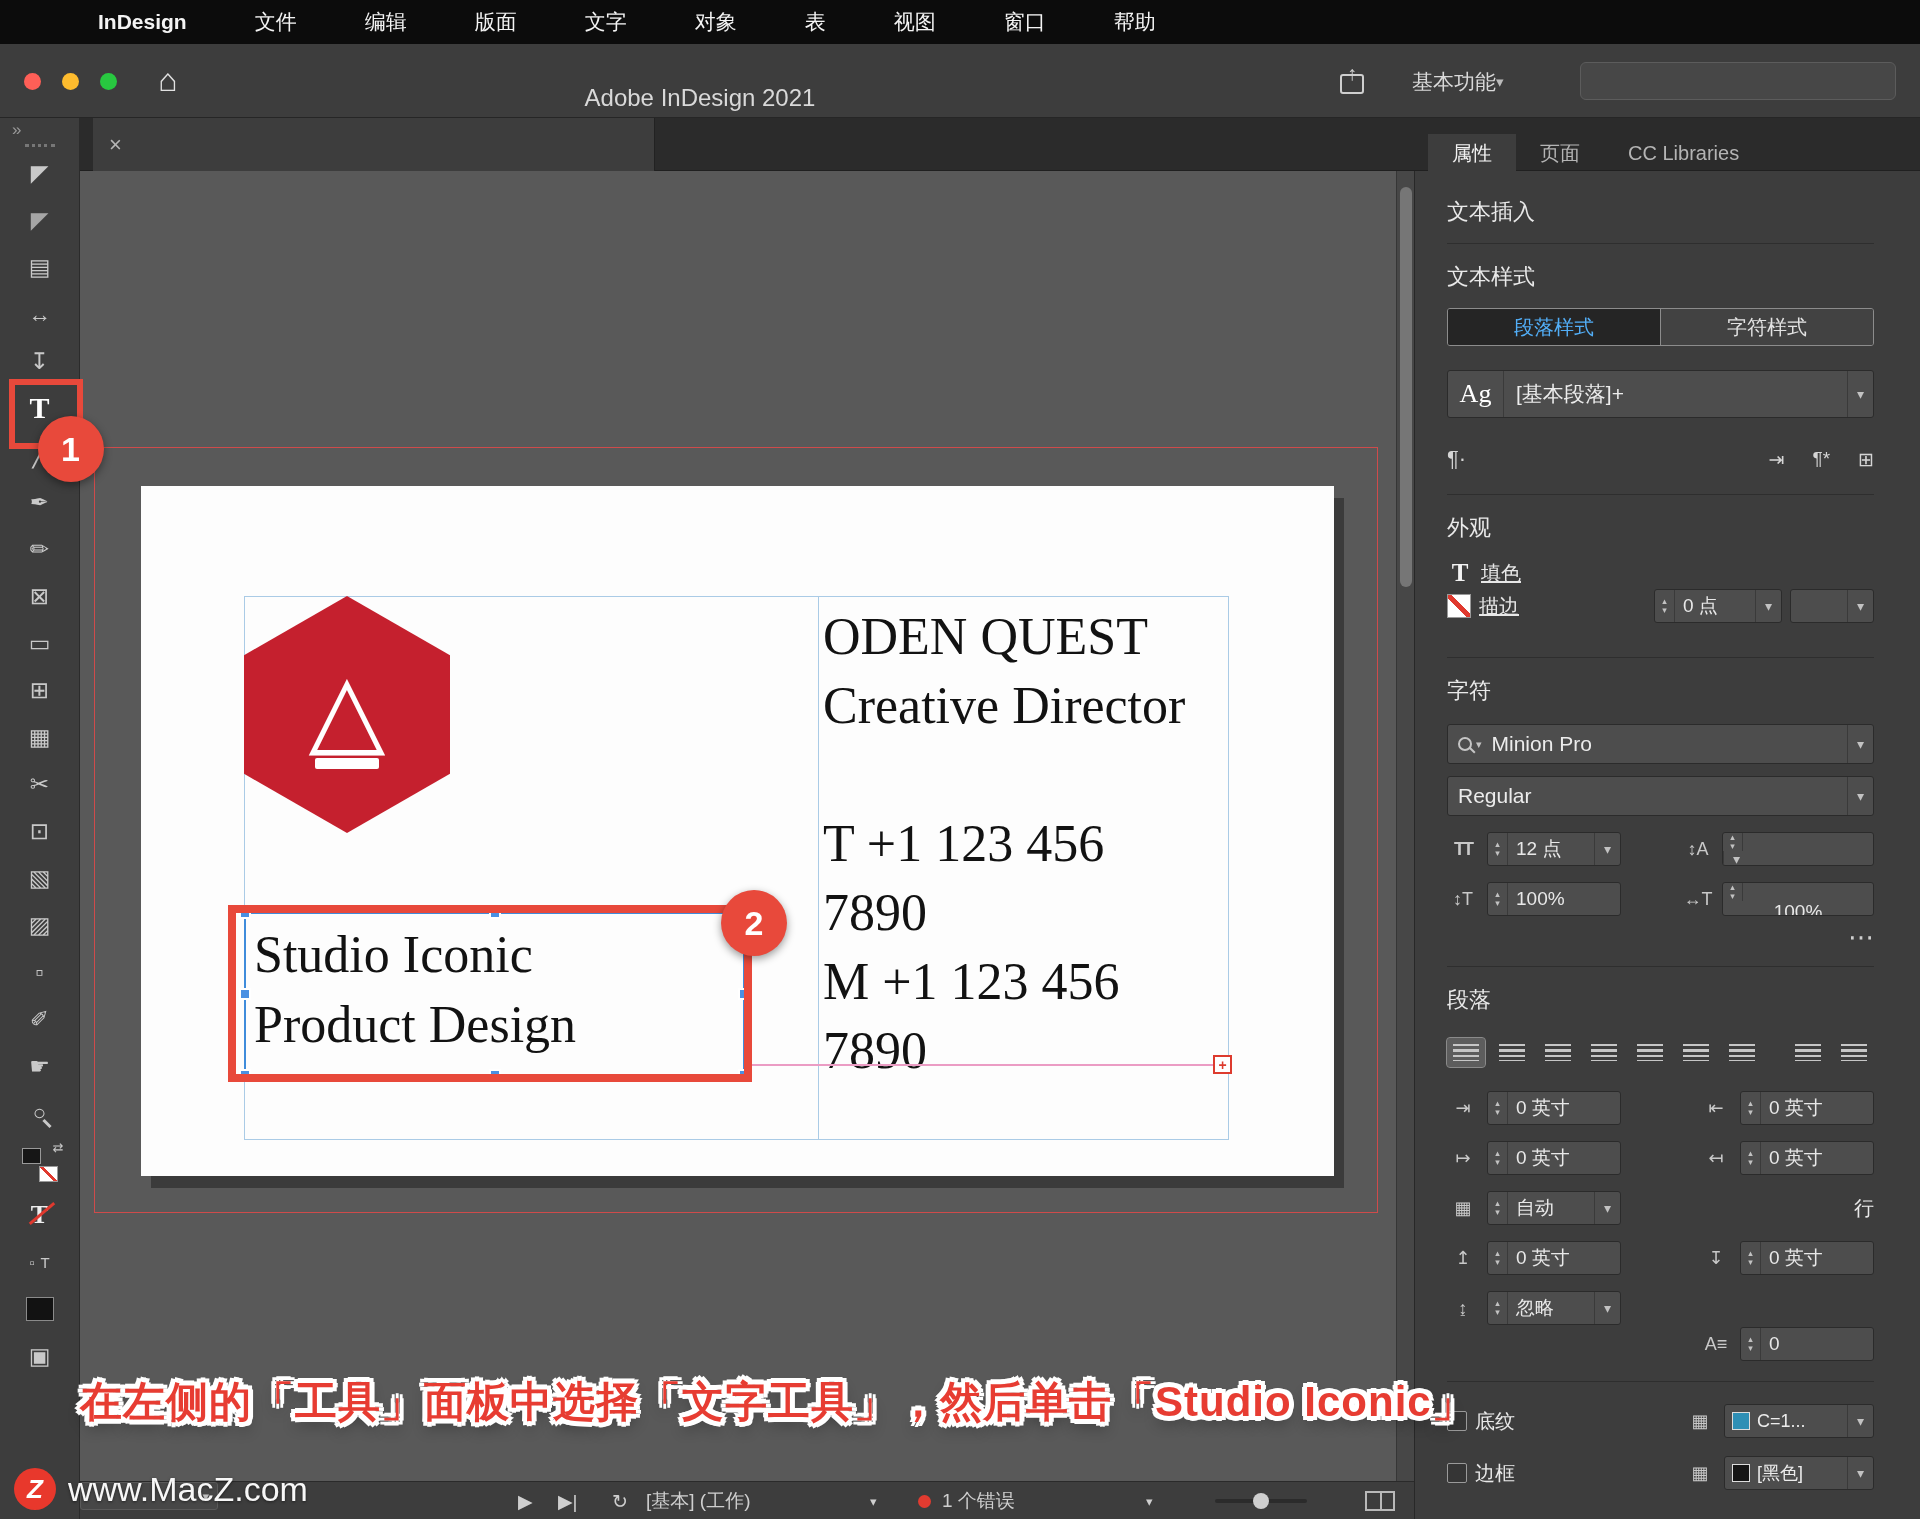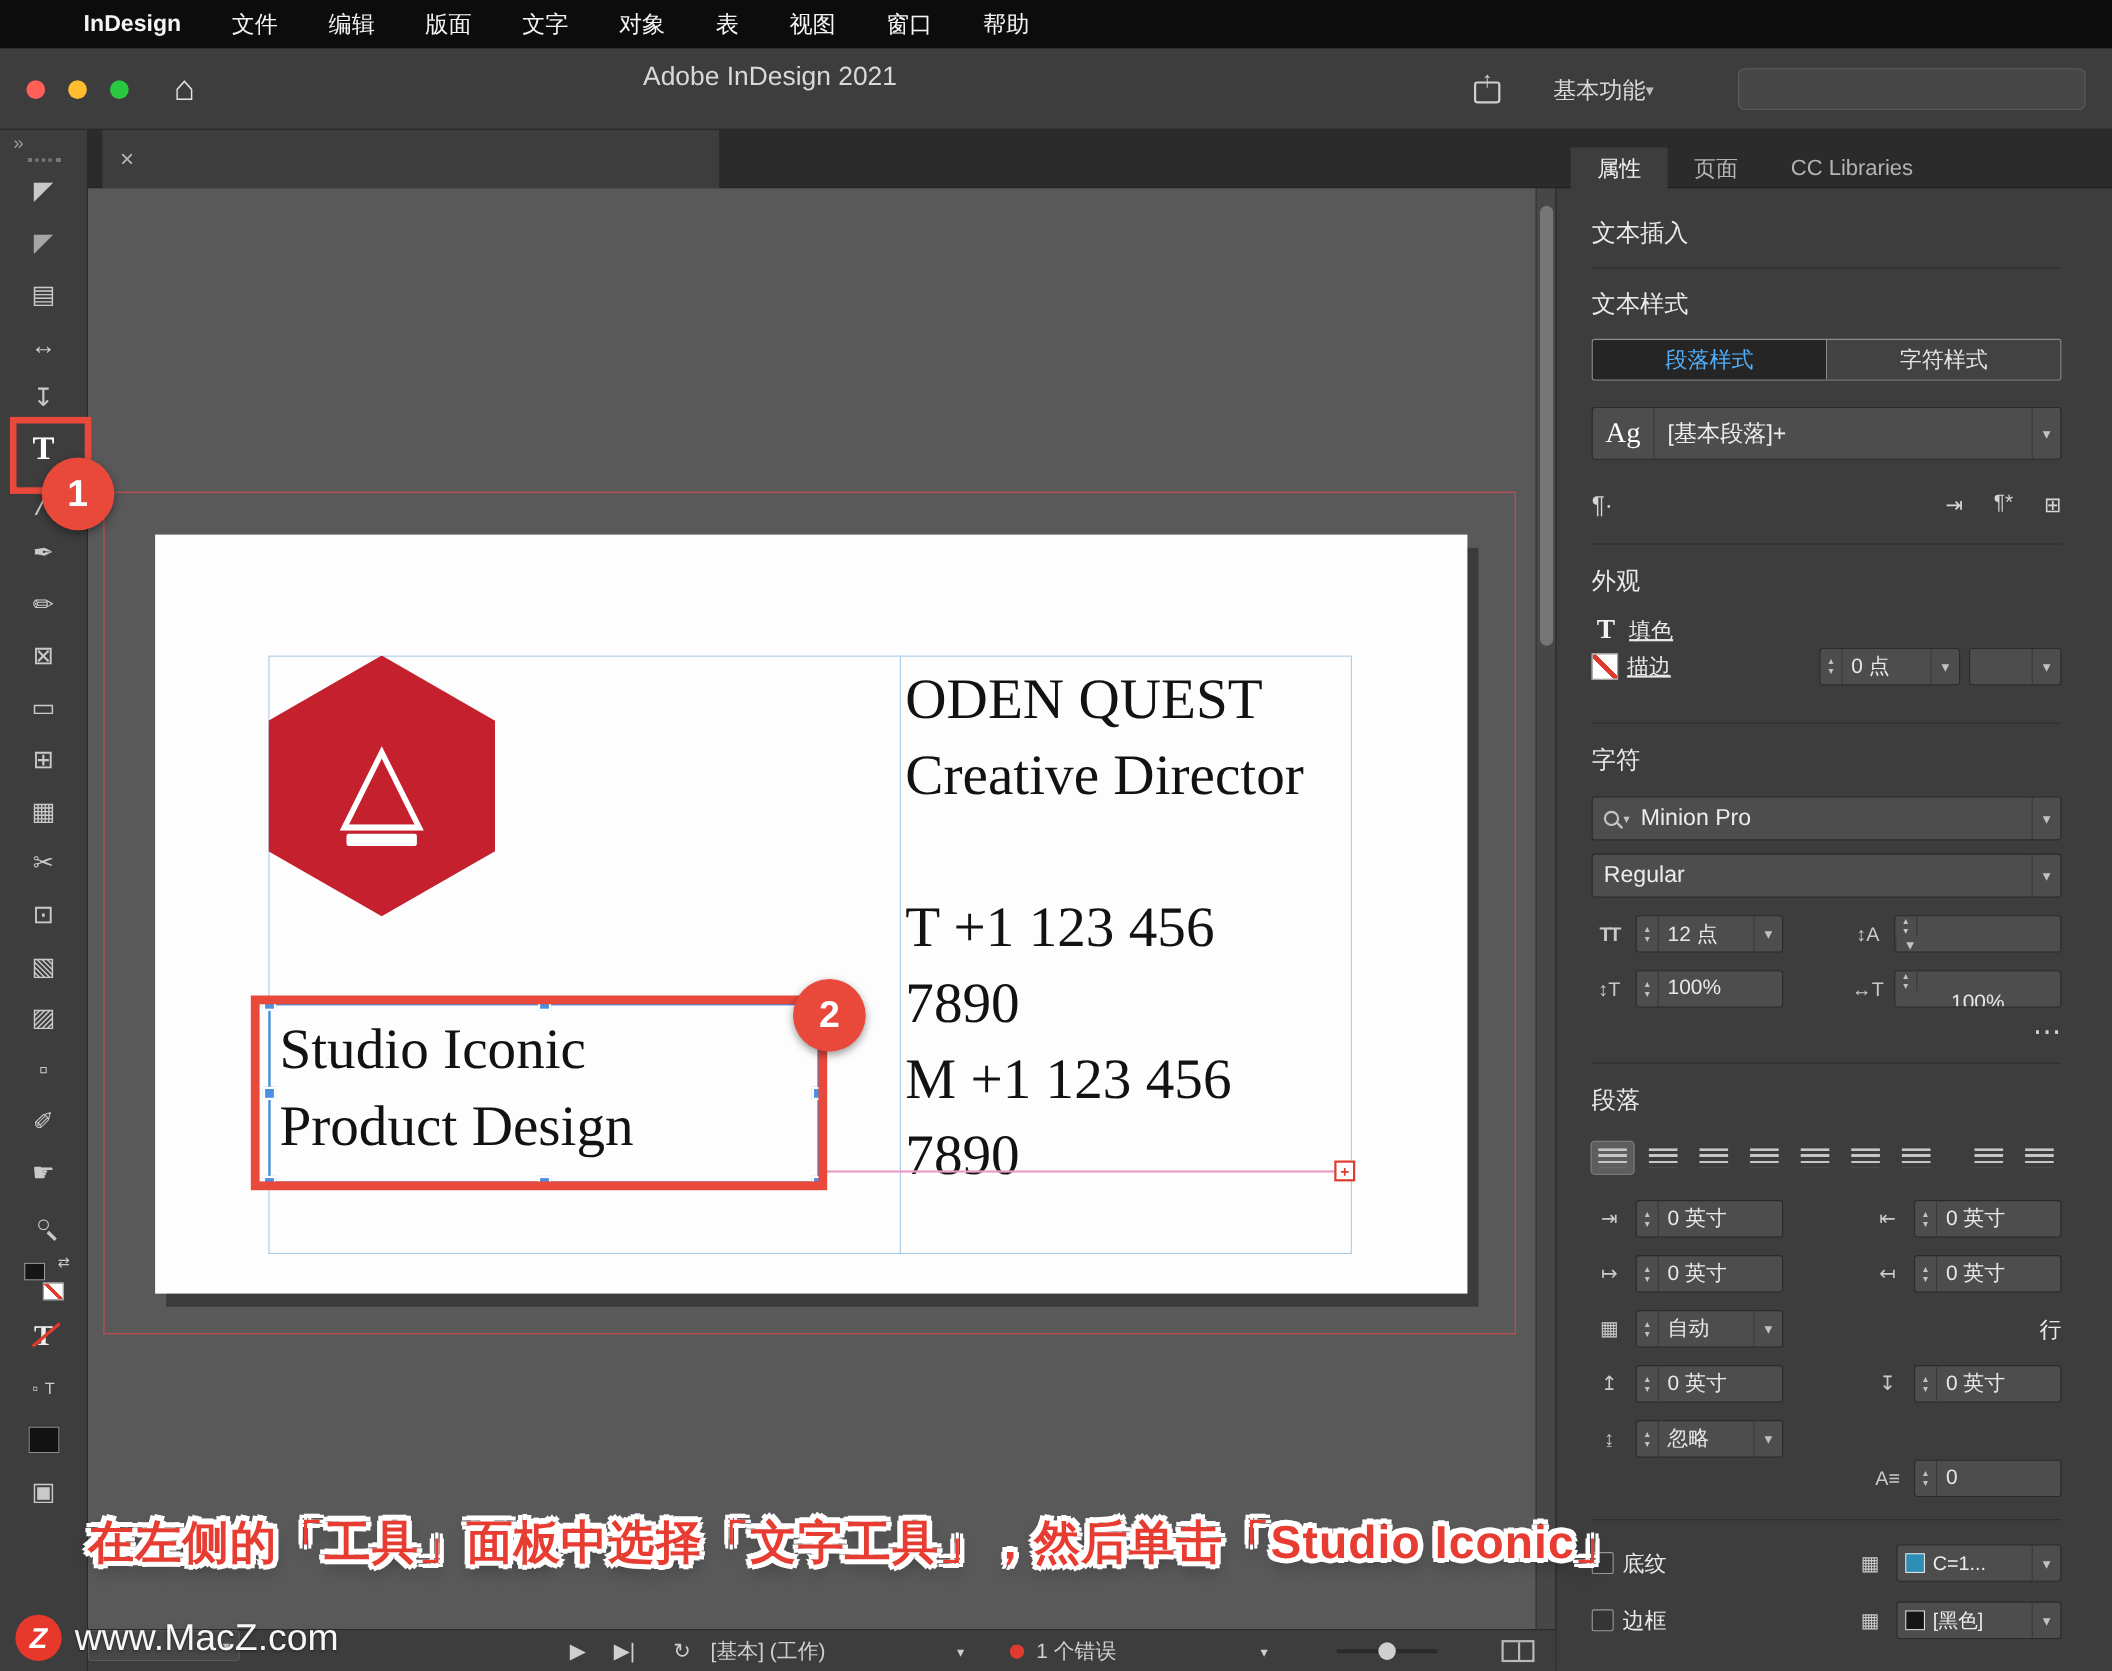--- a/index.html
+++ b/index.html
@@ -4,35 +4,35 @@
 <style>
   * { box-sizing: border-box; margin: 0; padding: 0; }
   html,body { background:#111; }
   .screen {
     position: relative; width: 1920px; height: 1519px; overflow: hidden;
     background:#595959; font-family:"Liberation Sans", sans-serif; color:#ddd;
   }
 
   
   .menubar { position:absolute; left:0; top:0; width:1920px; height:44px;
-    background:#0c0c0c; display:flex; align-items:center; gap:46px; padding:0 30px;
+    background:#0c0c0c; display:flex; align-items:center; gap:68px; padding:0 30px;
     color:#f4f4f4; font-size:21px; z-index:10;}
   .menubar .apple { font-size:22px; }
   .menubar .appname { font-weight:bold; }
   .menubar .mitem { cursor:default; }
 
   
   .titlebar { position:absolute; left:0; top:44px; width:1920px; height:74px;
     background:#3d3d3d; border-bottom:1px solid #262626; z-index:9;}
   .tl { position:absolute; top:29px; width:17px; height:17px; border-radius:50%; }
   .tl.red { left:24px; background:#ff5f57; }
   .tl.yellow { left:62px; background:#febc2e; }
   .tl.green { left:100px; background:#28c840; }
   .home { position:absolute; left:158px; top:18px; font-size:32px; color:#e2e2e2; }
-  .wtitle { position:absolute; left:0; top:12px; width:1400px; text-align:center;
+  .wtitle { position:absolute; left:0; top:40px; width:1400px; text-align:center;
     font-size:24px; color:#d9d9d9; }
   .share { position:absolute; left:1340px; top:30px; width:24px; height:20px;
     border:2px solid #cfcfcf; border-radius:3px; }
   .share span { position:absolute; left:50%; top:-14px; transform:translateX(-50%);
     color:#cfcfcf; font-size:20px; }
   .workspace { position:absolute; left:1412px; top:24px; display:flex; 
     align-items:center; font-size:21px; color:#d9d9d9; }
   .workspace .chev { font-size:15px; color:#bbb; }
   .searchfield { position:absolute; left:1580px; top:18px; width:316px; height:38px;
     background:#474747; border:1px solid #5c5c5c; border-radius:6px; color:#eee;

